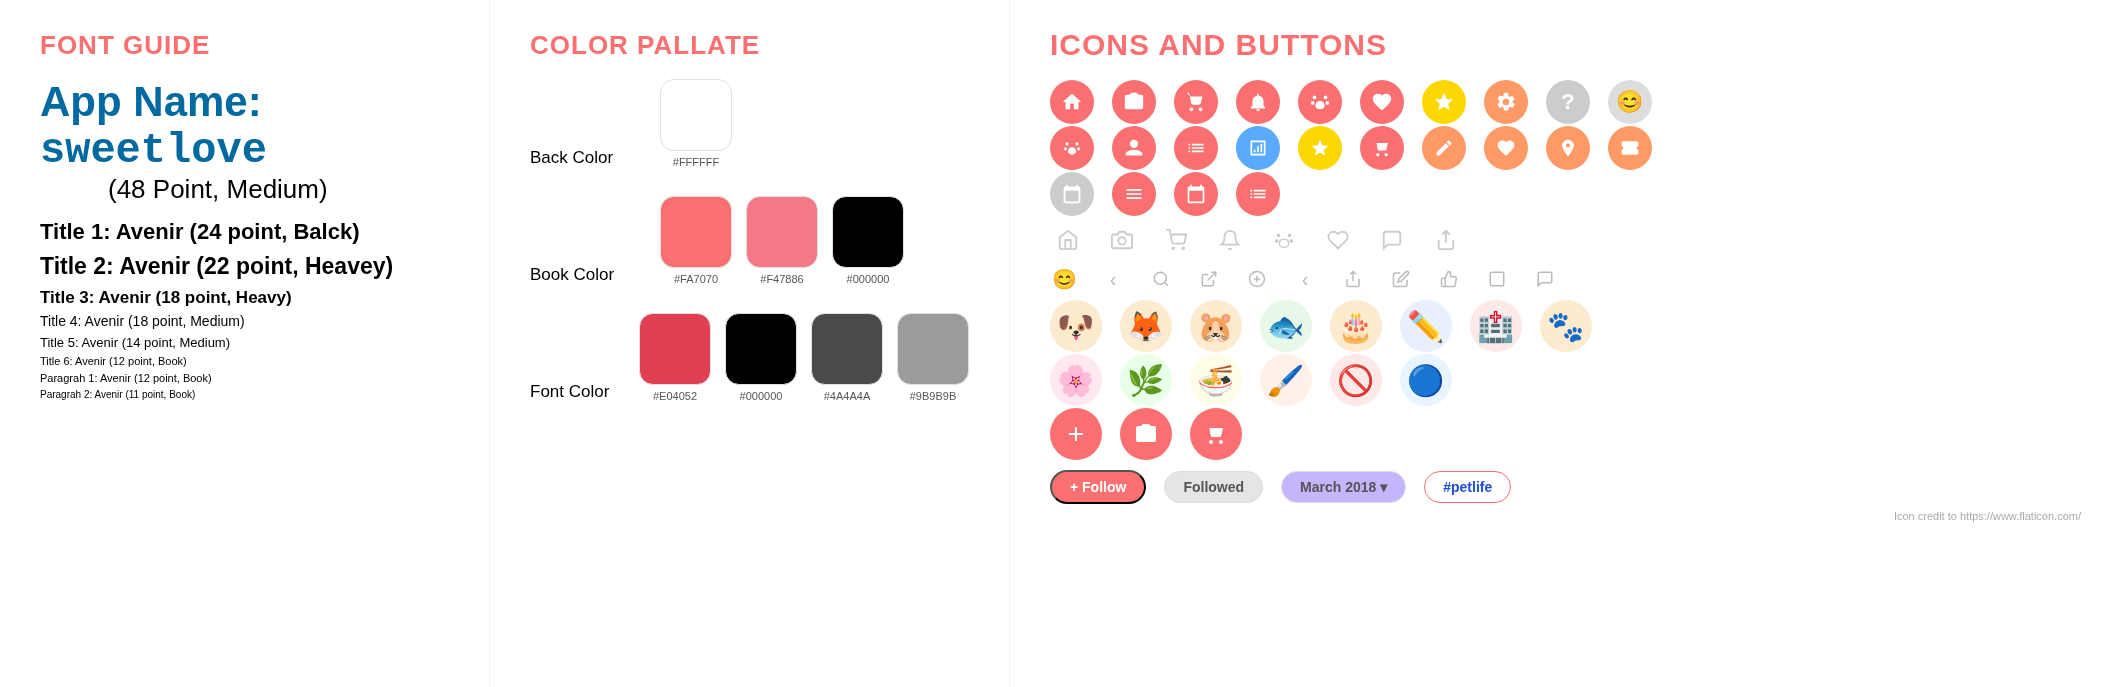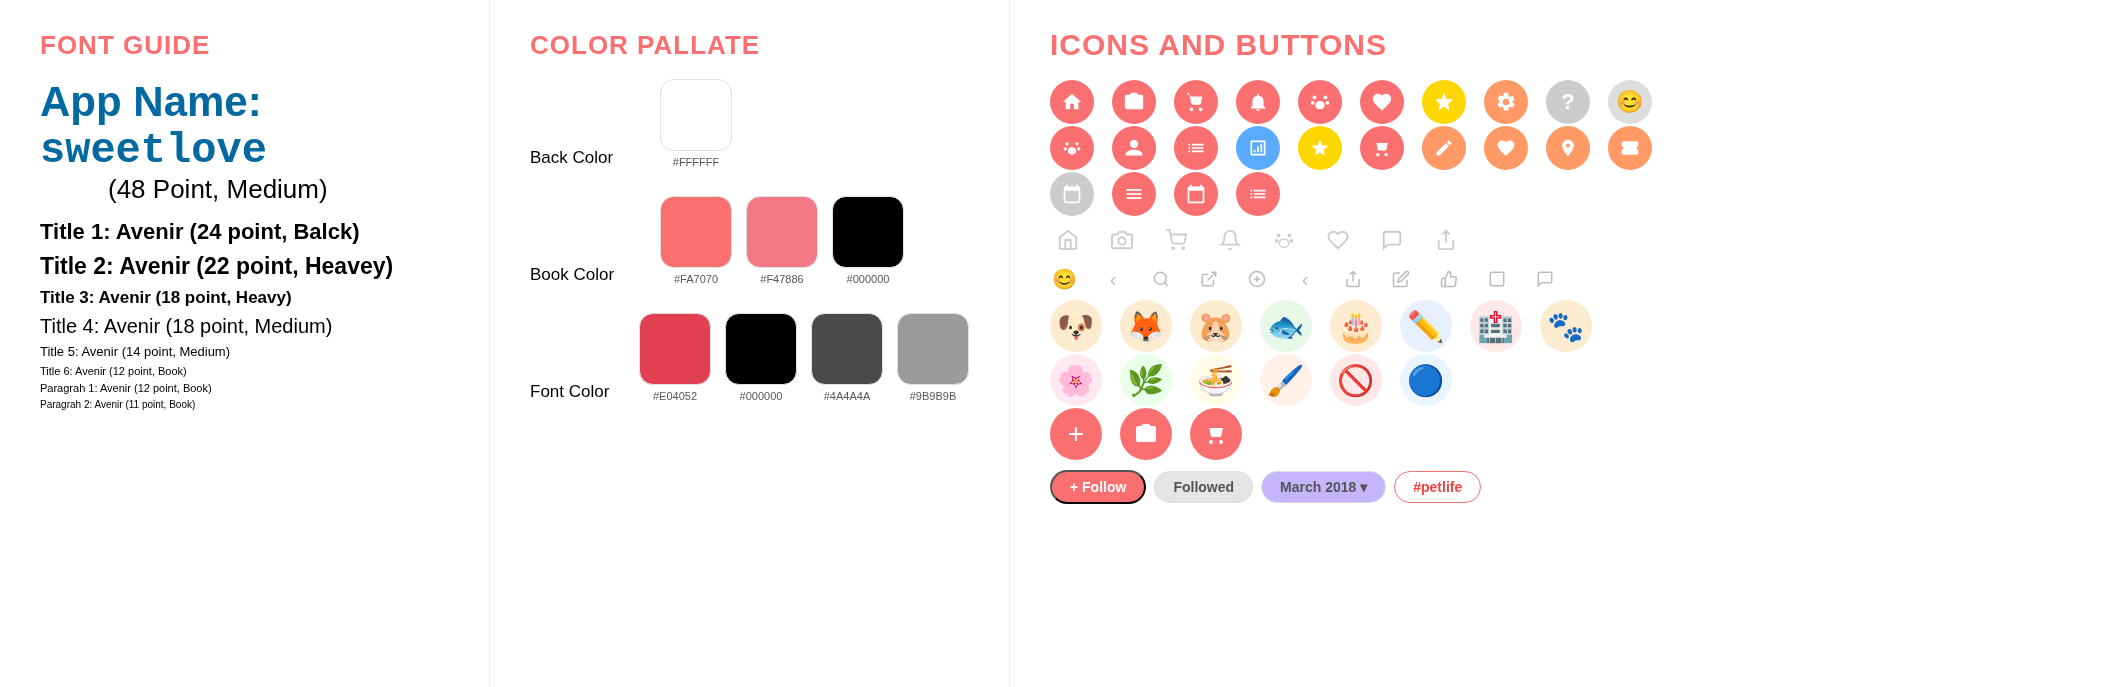--- a/index.html
+++ b/index.html
@@ -29,21 +29,21 @@
       color: #FA7070;
       letter-spacing: 1px;
       margin-bottom: 18px;
       text-transform: uppercase;
     }
 
     .font-entry { line-height: 1.55; color: #000; }
     .fe1 { font-size: 22px; font-weight: 900; }
     .fe2 { font-size: 23px; font-weight: 800; }
     .fe3 { font-size: 17px; font-weight: 700; }
-    .fe4 { font-size: 20px; font-weight: 500; }
+    .fe4 { font-size: 14px; font-weight: 500; }
     .fe5 { font-size: 13px; font-weight: 500; }
     .fe6 { font-size: 11px; font-weight: 400; }
     .fe7 { font-size: 11px; font-weight: 400; }
     .fe8 { font-size: 10px; font-weight: 400; }
 
     
     .color-pallate {
       width: 520px;
       border-right: 1px solid #f0f0f0;
     }
@@ -141,21 +141,21 @@
       border-radius: 20px;
       font-size: 14px;
       font-weight: 600;
       cursor: pointer;
       margin-right: 8px;
     }
 
     .tag-follow { background: #FA7070; color: #fff; }
     .tag-followed { background: #e5e5e5; color: #555; border: 1.5px solid #ddd; }
     .tag-month { background: #c4b5fd; color: #555; border: 1.5px solid #ddd; }
-    .tag-hash { background: #fff; color: #ef4444; border: 1.5px solid #FA7070; text-align: right; }
+    .tag-hash { background: #fff; color: #1d4ed8; border: 1.5px solid #FA7070; text-align: right; }
 
     .credit-text {
       font-size: 11px;
       color: #aaa;
       text-align: right;
       margin-top: 6px;
     }
 
     .divider-row {
       display: flex;
@@ -554,20 +554,21 @@
           <path d="M12 15.2A3.2 3.2 0 1 1 12 8.8a3.2 3.2 0 0 1 0 6.4zm0 1.8a5 5 0 1 0 0-10 5 5 0 0 0 0 10zM20 4h-3.17L15 2H9L7.17 4H4a2 2 0 0 0-2 2v12a2 2 0 0 0 2 2h16a2 2 0 0 0 2-2V6a2 2 0 0 0-2-2z"></path>
         </svg>
     </div>
     <div class="action-btn" style="background:#FA7070;">
       <svg width="24" height="24" viewBox="0 0 24 24" fill="white">
           <path d="M7 18c-1.1 0-2 .9-2 2s.9 2 2 2 2-.9 2-2-.9-2-2-2zm10 0c-1.1 0-2 .9-2 2s.9 2 2 2 2-.9 2-2-.9-2-2-2zM5.4 6H19l-1.68 7.39a2 2 0 0 1-1.95 1.61H8.63a2 2 0 0 1-1.96-1.62L5.4 6z"></path>
         </svg>
     </div>
   </div>
 
-  <div style="display:flex;align-items:center;margin-top:10px;">
+  <div style="display:flex;align-items:center;gap:10px;margin-top:10px;">
     <button class="tag-btn tag-follow">+ Follow</button>
     <button class="tag-btn tag-followed">Followed</button>
     <button class="tag-btn tag-month">March 2018 ▾</button>
     <button class="tag-btn tag-hash">#petlife</button>
   </div>
 
+  <div class="credit-text">Icon credit to https://www.flaticon.com/</div>
 </div>
 
 </body></html>

